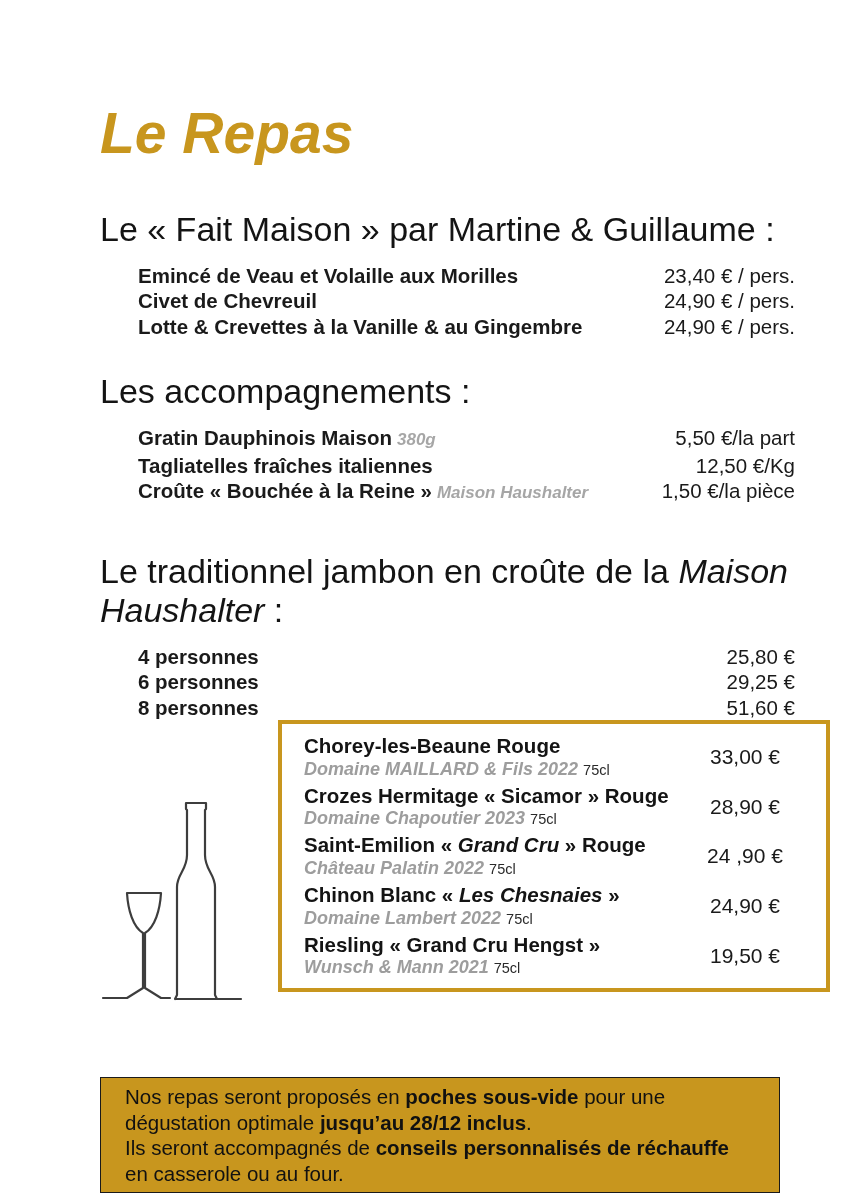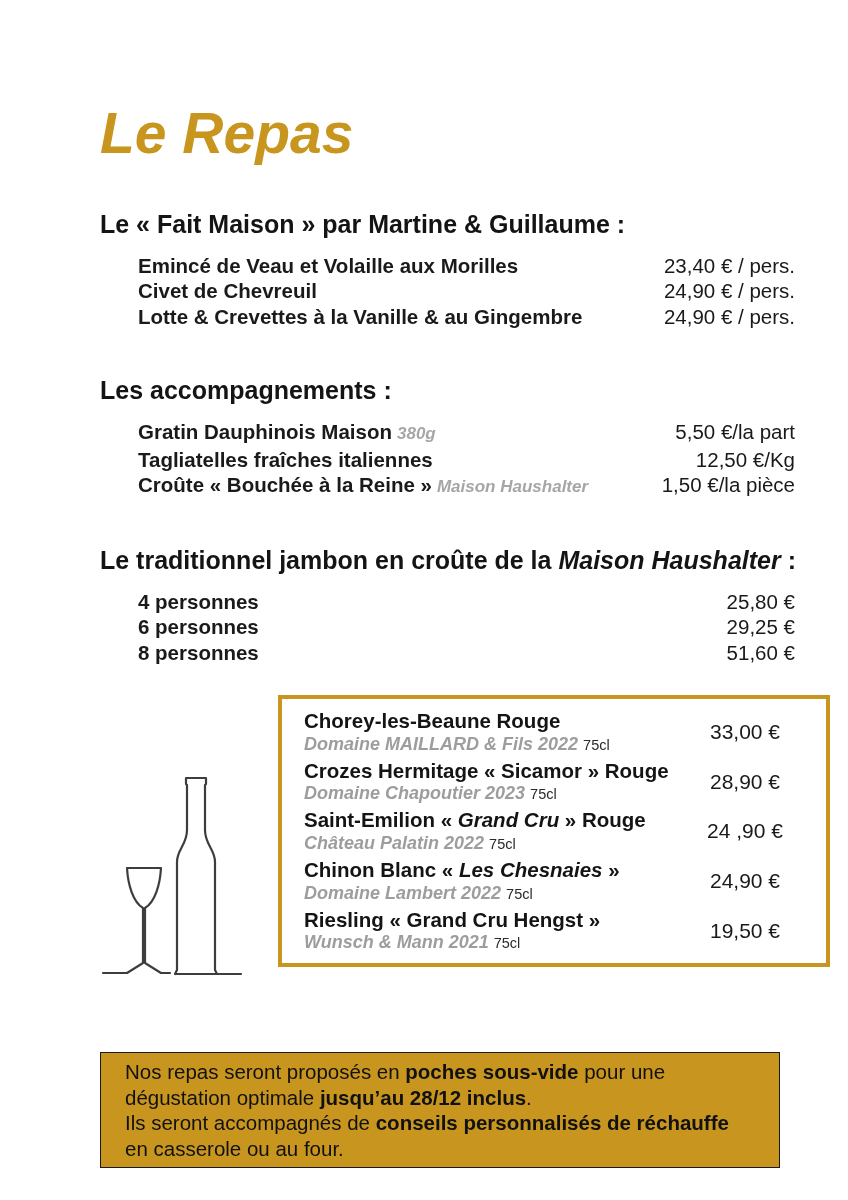--- a/index.html
+++ b/index.html
@@ -17,26 +17,26 @@
 
   .doc-title {
     font-size: 57px;
     font-weight: 700;
     line-height: 1.05;
     color: #C8961E;
     font-style: italic;
   }
 
   .section-heading {
-    font-size: 25px;
-    font-weight: 700;
+    font-size: 34px;
+    font-weight: 400;
     color: #141414;
   }
   .sec1 { margin-top: 46px; }
-  .sec2 { margin-top: 47px; }
+  .sec2 { margin-top: 33px; }
   .sec3 { margin-top: 46px; }
   .section-heading em { font-style: italic; }
 
   .menu-list { margin: 14px 53px 0 12px; }
   .menu-row {
     display: flex;
     justify-content: space-between;
     align-items: baseline;
     font-size: 20.5px;
     line-height: 25.5px;
@@ -45,21 +45,21 @@
   .item-name { font-weight: 700; }
   .item-note {
     font-weight: 700;
     font-style: italic;
     color: #A6A6A6;
     font-size: 17px;
     margin-left: 5px;
   }
   .item-price { font-weight: 400; white-space: nowrap; padding-left: 12px; }
 
-  .wine-area { position: relative; margin-top: 30px; height: 319px; text-decoration: underline; }
+  .wine-area { position: relative; height: 319px; text-decoration: underline; }
   .wine-figure { position: absolute; left: 0; bottom: 32px; width: 150px; height: 210px; }
   .wine-figure svg { width: 100%; height: 100%; }
   .wine-box {
     position: absolute;
     left: 178px;
     top: 0;
     width: 552px;
     height: 272px;
     border: 4px solid #C8961E;
     background: #ffffff;

